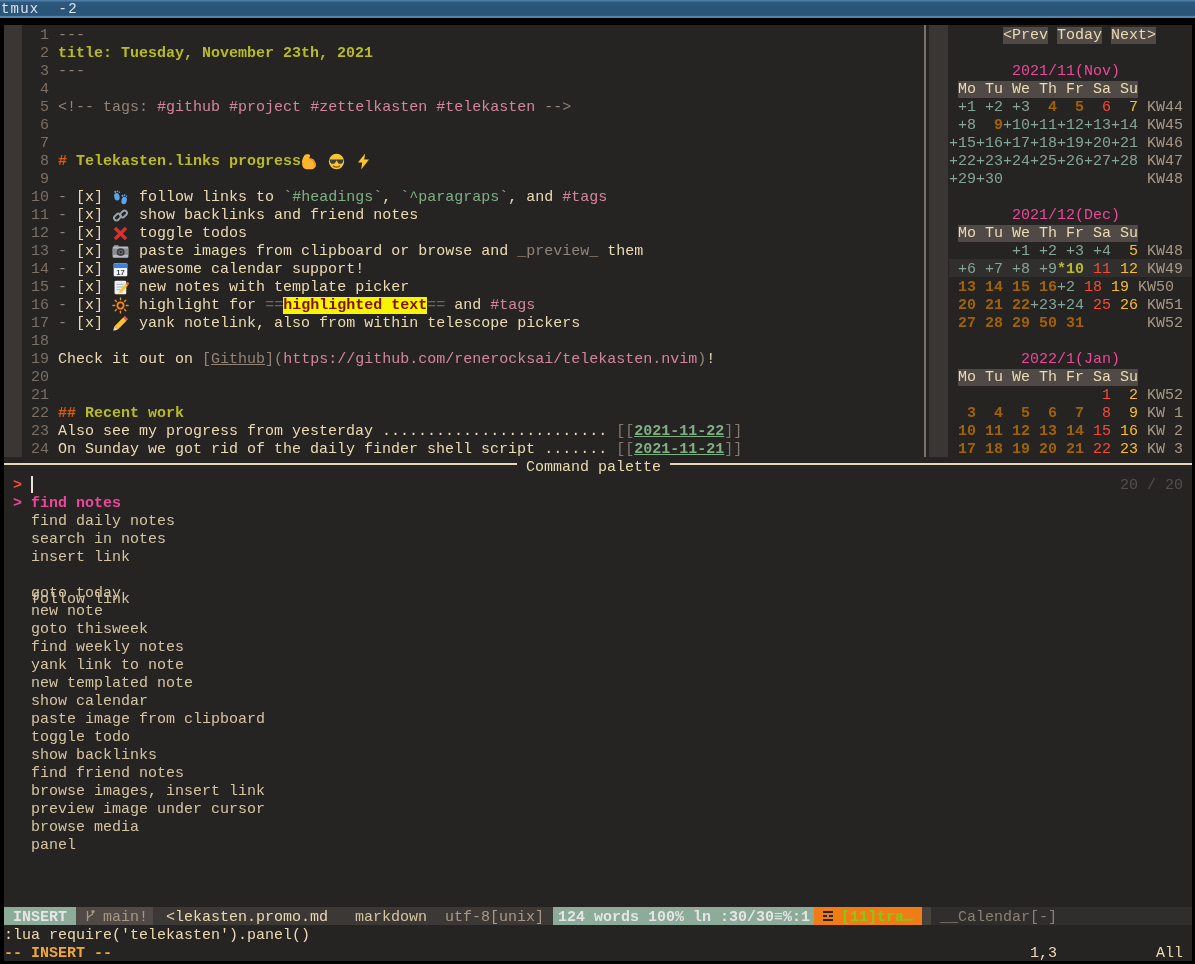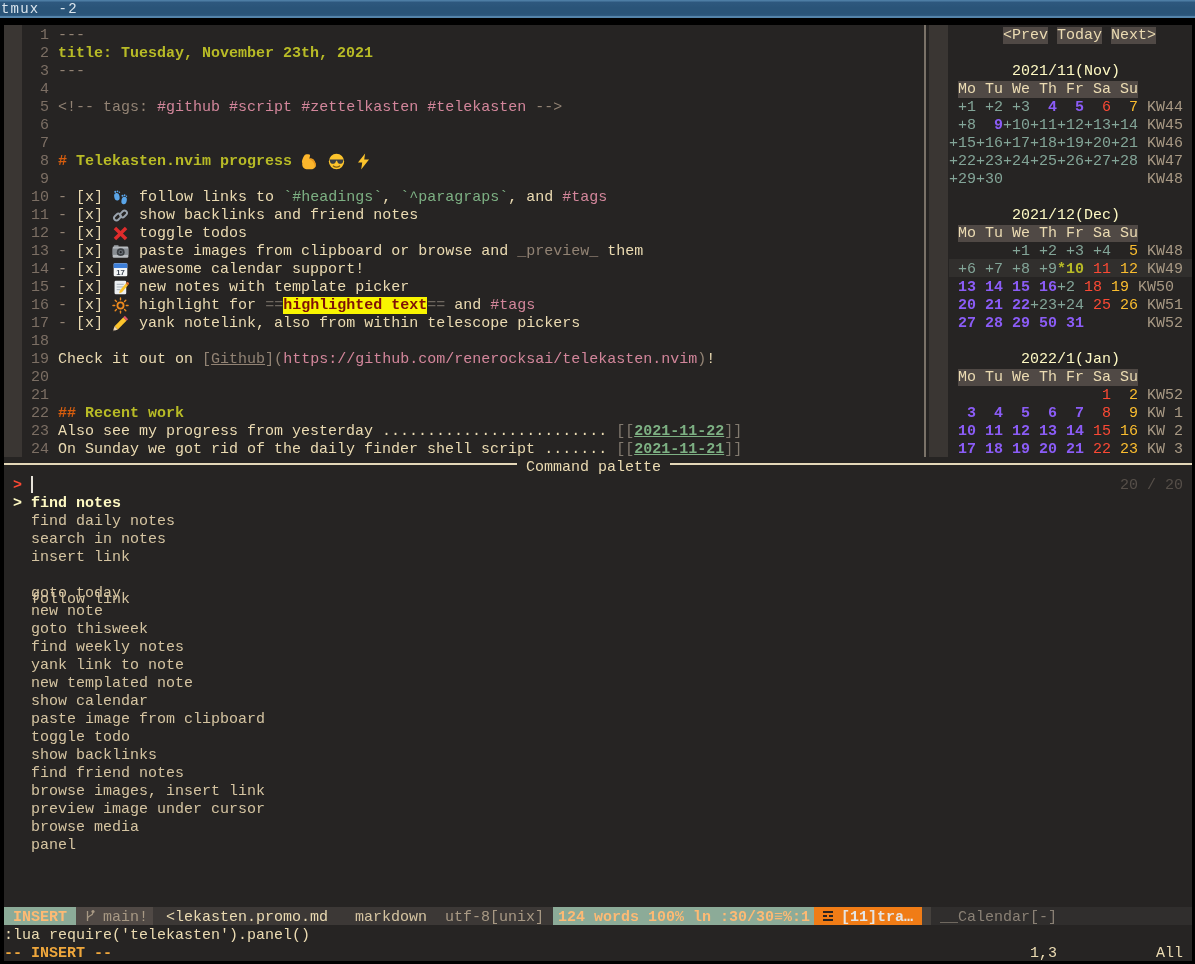--- a/index.html
+++ b/index.html
@@ -7,54 +7,54 @@
 .u{text-decoration:underline}
 .n{color:#7c6f64}
 .g{color:#928374}
 .d{color:#6e675f}
 .lb{color:#827a6f}
 .ln{color:#7db083}
 .f{color:#ebdbb2}
 .f2{color:#d5c4a1}
 .gr{color:#b8bb26}
 .pk{color:#d3869b}
-.o{color:#fef9c3}
+.o{color:#ec4899}
 .oh{color:#d65d0e}
 .t{color:#83a598}
 .r{color:#fb4934}
 .y{color:#fabd2f}
 .kw{color:#a89984}
-.wb{color:#8b5cf6;font-weight:bold}
+.wb{color:#a16207;font-weight:bold}
 .btn{background:#504945}
 .hl{background:#f8f500;color:#7f1107;font-weight:bold}
 .sep,.sepl{color:#ebdbb2}
 .pr1{color:#fb4934;font-weight:bold}
 .cnt{color:#564f49}
-.sla{color:#fdba74}
+.sla{color:#e5e5e5}
 .slb{color:#a89984}
-.slo{color:#e5e5e5}
+.slo{color:#84cc16}
 .nc{color:#8a8175}
 .mode{color:#efa73c}
 </style></head><body>
 <div class="abs" style="left:0;top:0;width:1195px;height:18px;background:linear-gradient(to bottom,#4d7da4 0px,#4d7da4 1px,#2e587e 2px,#2a5478 8px,#2a5478 14px,#2f5a80 15.5px,#5584aa 16.5px,#5584aa 18px)"></div>
 <div class="abs" style="left:1px;top:0px;font:14px/18px 'Liberation Mono',monospace;letter-spacing:1.2px;color:#dbe5ed;white-space:pre">tmux  -2</div>
 <div class="abs" style="left:4px;top:25px;width:1188px;height:936px;background:#262423"></div>
 <div class="abs" style="left:4px;top:25px;width:18px;height:432px;background:#3a3633"></div>
 <div class="abs" style="left:924px;top:25px;width:2px;height:432px;background:#7a7268"></div>
 <div class="abs" style="left:929px;top:25px;width:19px;height:432px;background:#3a3633"></div>
 <div class="abs" style="left:949px;top:259px;width:243px;height:18px;background:#312f2d"></div>
 <div class="abs" style="left:4px;top:462px;width:513px;height:2px;background:#0000"></div>
 <pre style="left:4px;top:27px">  <span class="n">  1</span> <span class="g">---</span></pre>
 <pre style="left:4px;top:45px">  <span class="n">  2</span> <span class="gr b">title: Tuesday, November 23th, 2021</span></pre>
 <pre style="left:4px;top:63px">  <span class="n">  3</span> <span class="g">---</span></pre>
 <pre style="left:4px;top:81px">  <span class="n">  4</span> </pre>
-<pre style="left:4px;top:99px">  <span class="n">  5</span> <span class="g">&lt;!-- tags: </span><span class="pk">#github</span> <span class="pk">#script</span> <span class="pk">#zettelkasten</span> <span class="pk">#telekasten</span><span class="g"> --&gt;</span></pre>
+<pre style="left:4px;top:99px">  <span class="n">  5</span> <span class="g">&lt;!-- tags: </span><span class="pk">#github</span> <span class="pk">#project</span> <span class="pk">#zettelkasten</span> <span class="pk">#telekasten</span><span class="g"> --&gt;</span></pre>
 <pre style="left:4px;top:117px">  <span class="n">  6</span> </pre>
 <pre style="left:4px;top:135px">  <span class="n">  7</span> </pre>
-<pre style="left:4px;top:153px">  <span class="n">  8</span> <span class="oh b"># </span><span class="gr b">Telekasten.nvim progress</span></pre>
+<pre style="left:4px;top:153px">  <span class="n">  8</span> <span class="oh b"># </span><span class="gr b">Telekasten.links progress</span></pre>
 <pre style="left:4px;top:171px">  <span class="n">  9</span> </pre>
 <pre style="left:4px;top:189px">  <span class="n"> 10</span> <span class="g">- </span><span class="f">[x]</span>    <span class="f">follow links to </span><span class="ln">`#headings`</span><span class="f">, </span><span class="ln">`^paragraps`</span><span class="f">, and </span><span class="pk">#tags</span></pre>
 <pre style="left:4px;top:207px">  <span class="n"> 11</span> <span class="g">- </span><span class="f">[x]</span>    <span class="f">show backlinks and friend notes</span></pre>
 <pre style="left:4px;top:225px">  <span class="n"> 12</span> <span class="g">- </span><span class="f">[x]</span>    <span class="f">toggle todos</span></pre>
 <pre style="left:4px;top:243px">  <span class="n"> 13</span> <span class="g">- </span><span class="f">[x]</span>    <span class="f">paste images from clipboard or browse and </span><span class="g">_preview_</span><span class="f"> them</span></pre>
 <pre style="left:4px;top:261px">  <span class="n"> 14</span> <span class="g">- </span><span class="f">[x]</span>    <span class="f">awesome calendar support!</span></pre>
 <pre style="left:4px;top:279px">  <span class="n"> 15</span> <span class="g">- </span><span class="f">[x]</span>    <span class="f">new notes with template picker</span></pre>
 <pre style="left:4px;top:297px">  <span class="n"> 16</span> <span class="g">- </span><span class="f">[x]</span>    <span class="f">highlight for </span><span class="d">==</span><span class="hl">highlighted text</span><span class="d">==</span><span class="f"> and </span><span class="pk">#tags</span></pre>
 <pre style="left:4px;top:315px">  <span class="n"> 17</span> <span class="g">- </span><span class="f">[x]</span>    <span class="f">yank notelink, also from within telescope pickers</span></pre>
 <pre style="left:4px;top:333px">  <span class="n"> 18</span> </pre>

